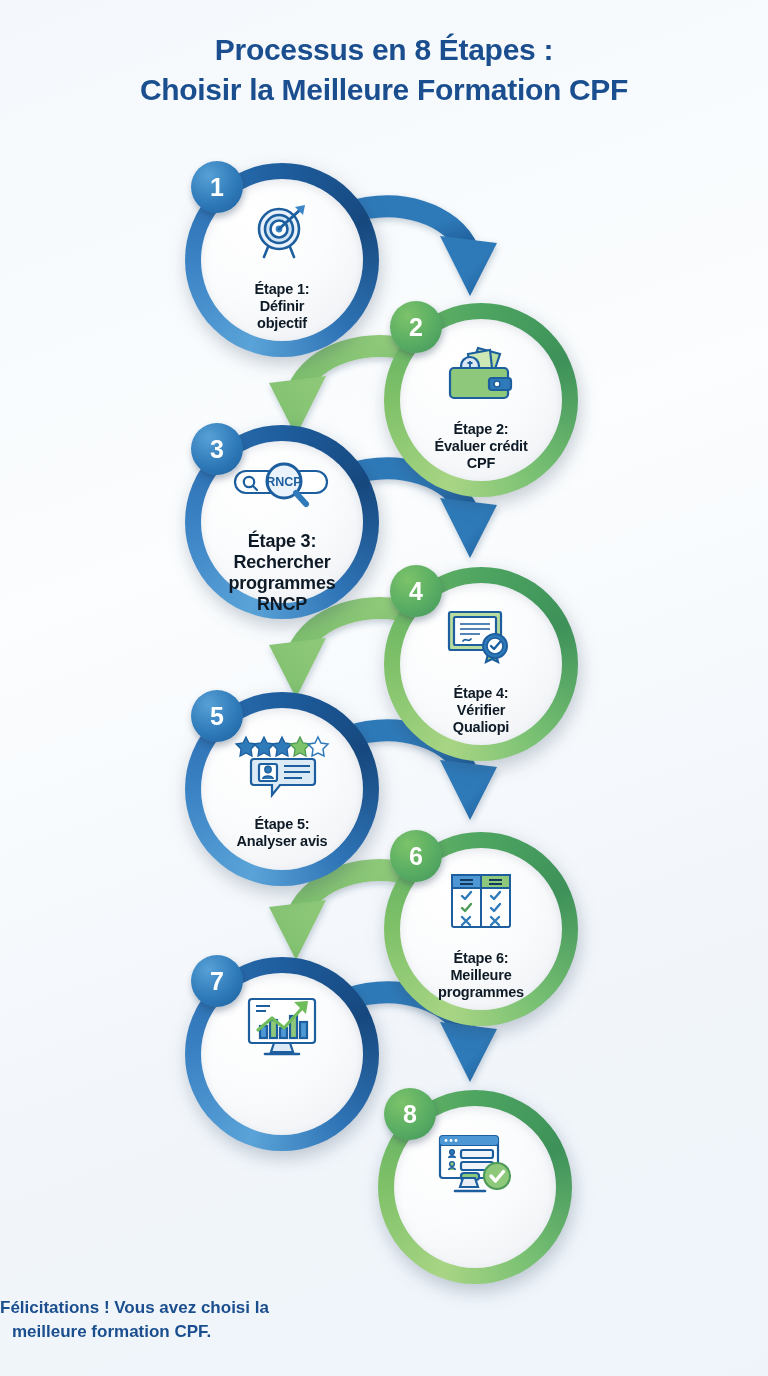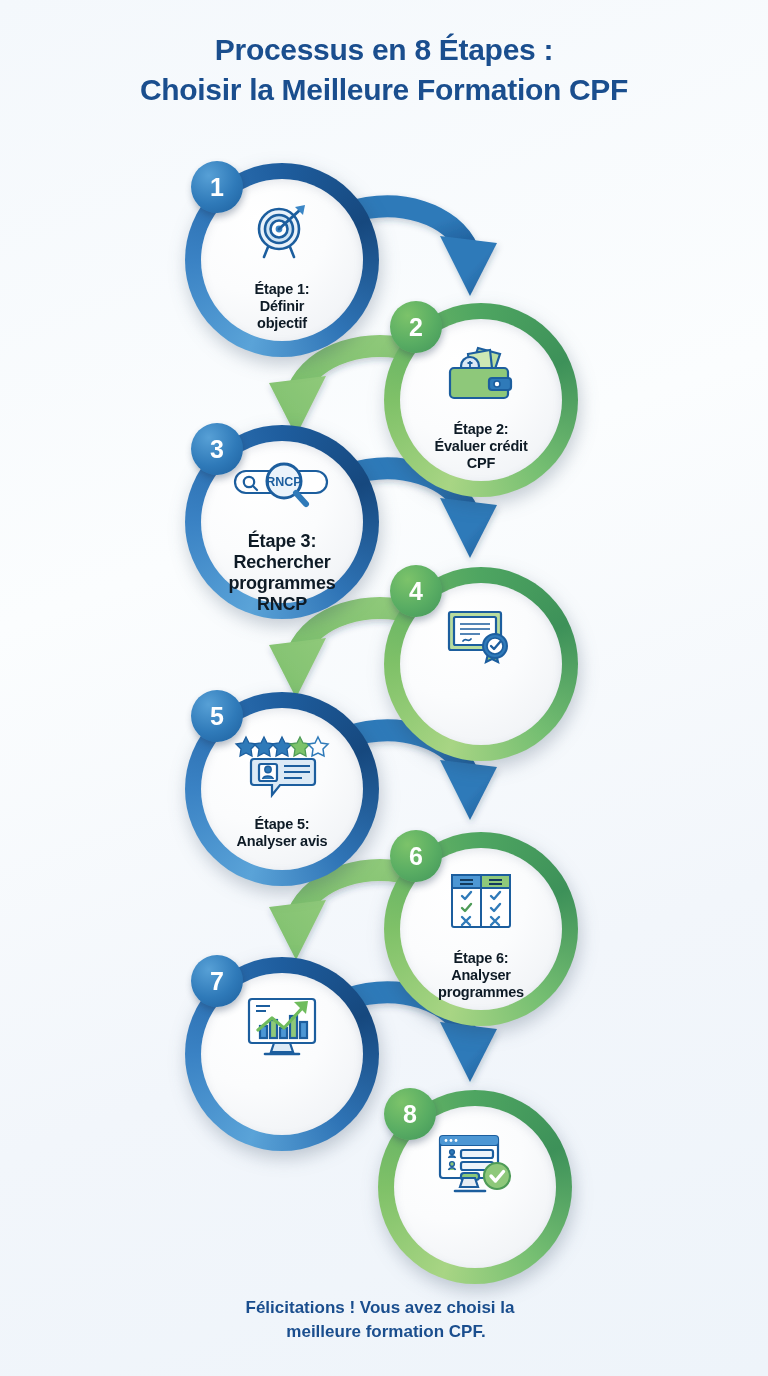--- a/index.html
+++ b/index.html
@@ -16,21 +16,20 @@
     position:absolute; left:0; right:0; top:30px;
     text-align:center;
     font-size:30px; font-weight:700; line-height:1.32;
     color:#1a4e8e; letter-spacing:-0.3px;
   }
   .title .l2{ display:block; }
 
   
   .footer{
     position:absolute; left:0; right:8px; top:1296px;
-    text-align:center;
     font-size:17px; font-weight:700; line-height:1.4;
     color:#1a4e8e;
   }
   .footer .l2{ display:block;padding-left:12px; }
 
   
   .step{ position:absolute; width:194px; height:194px; }
   .ring{
     position:absolute; inset:0; border-radius:50%;
     filter: drop-shadow(2px 7px 9px rgba(40,60,90,.26));
@@ -221,20 +220,25 @@
             <rect x="9" y="9" width="42" height="28" rx="1.5" fill="#fff"></rect>
             <path d="M15 16 h30 M15 21 h30 M15 26 h20" stroke-width="1.7"></path>
             <path d="M18 33 c3-4 5 2 8-2" stroke-width="1.7" stroke-linecap="round"></path>
             <path d="M44 42 l-3 12 6-3 6 3 -3-12" fill="#8ec87a"></path>
             <circle cx="50" cy="38" r="12" fill="#2f7ab9" stroke-width="2"></circle>
             <circle cx="50" cy="38" r="8" fill="#fff" stroke-width="1.6"></circle>
             <path d="M46 38 l3 3 6-7" stroke="#1c5e9e" stroke-width="2.4" stroke-linecap="round" stroke-linejoin="round"></path>
           </g>
         </svg>
       </div>
+      <div class="label">
+        <span class="ln">Étape 4:</span>
+        <span class="ln">Vérifier</span>
+        <span class="ln">Qualiopi</span>
+      </div>
     </div>
   </div>
 
   <div class="step" style="left:185px; top:692px;">
     <div class="ring blue"></div>
     <div class="badge blue">5</div>
     <div class="inner" style="padding-top:26px;">
       <div class="icon" style="height:66px;">
         <svg width="96" height="64" viewBox="0 0 96 64">
           <g>
@@ -276,21 +280,21 @@
             <path d="M13 36 l3 3 6-7" stroke="#4e9b57" stroke-width="2.4" stroke-linecap="round" stroke-linejoin="round"></path>
             <path d="M13 45 l8 8 M21 45 l-8 8" stroke="#2f7ab9" stroke-width="2.4" stroke-linecap="round"></path>
             <path d="M42 24 l3 3 6-7" stroke="#2f7ab9" stroke-width="2.4" stroke-linecap="round" stroke-linejoin="round"></path>
             <path d="M42 36 l3 3 6-7" stroke="#2f7ab9" stroke-width="2.4" stroke-linecap="round" stroke-linejoin="round"></path>
             <path d="M42 45 l8 8 M50 45 l-8 8" stroke="#2f7ab9" stroke-width="2.4" stroke-linecap="round"></path>
           </g>
         </svg>
       </div>
       <div class="label">
         <span class="ln">Étape 6:</span>
-        <span class="ln">Analyser</span>
+        <span class="ln">Meilleure</span>
         <span class="ln">programmes</span>
       </div>
     </div>
   </div>
 
   <div class="step" style="left:185px; top:957px;">
     <div class="ring blue"></div>
     <div class="badge blue">7</div>
     <div class="inner">
       <div class="icon">

